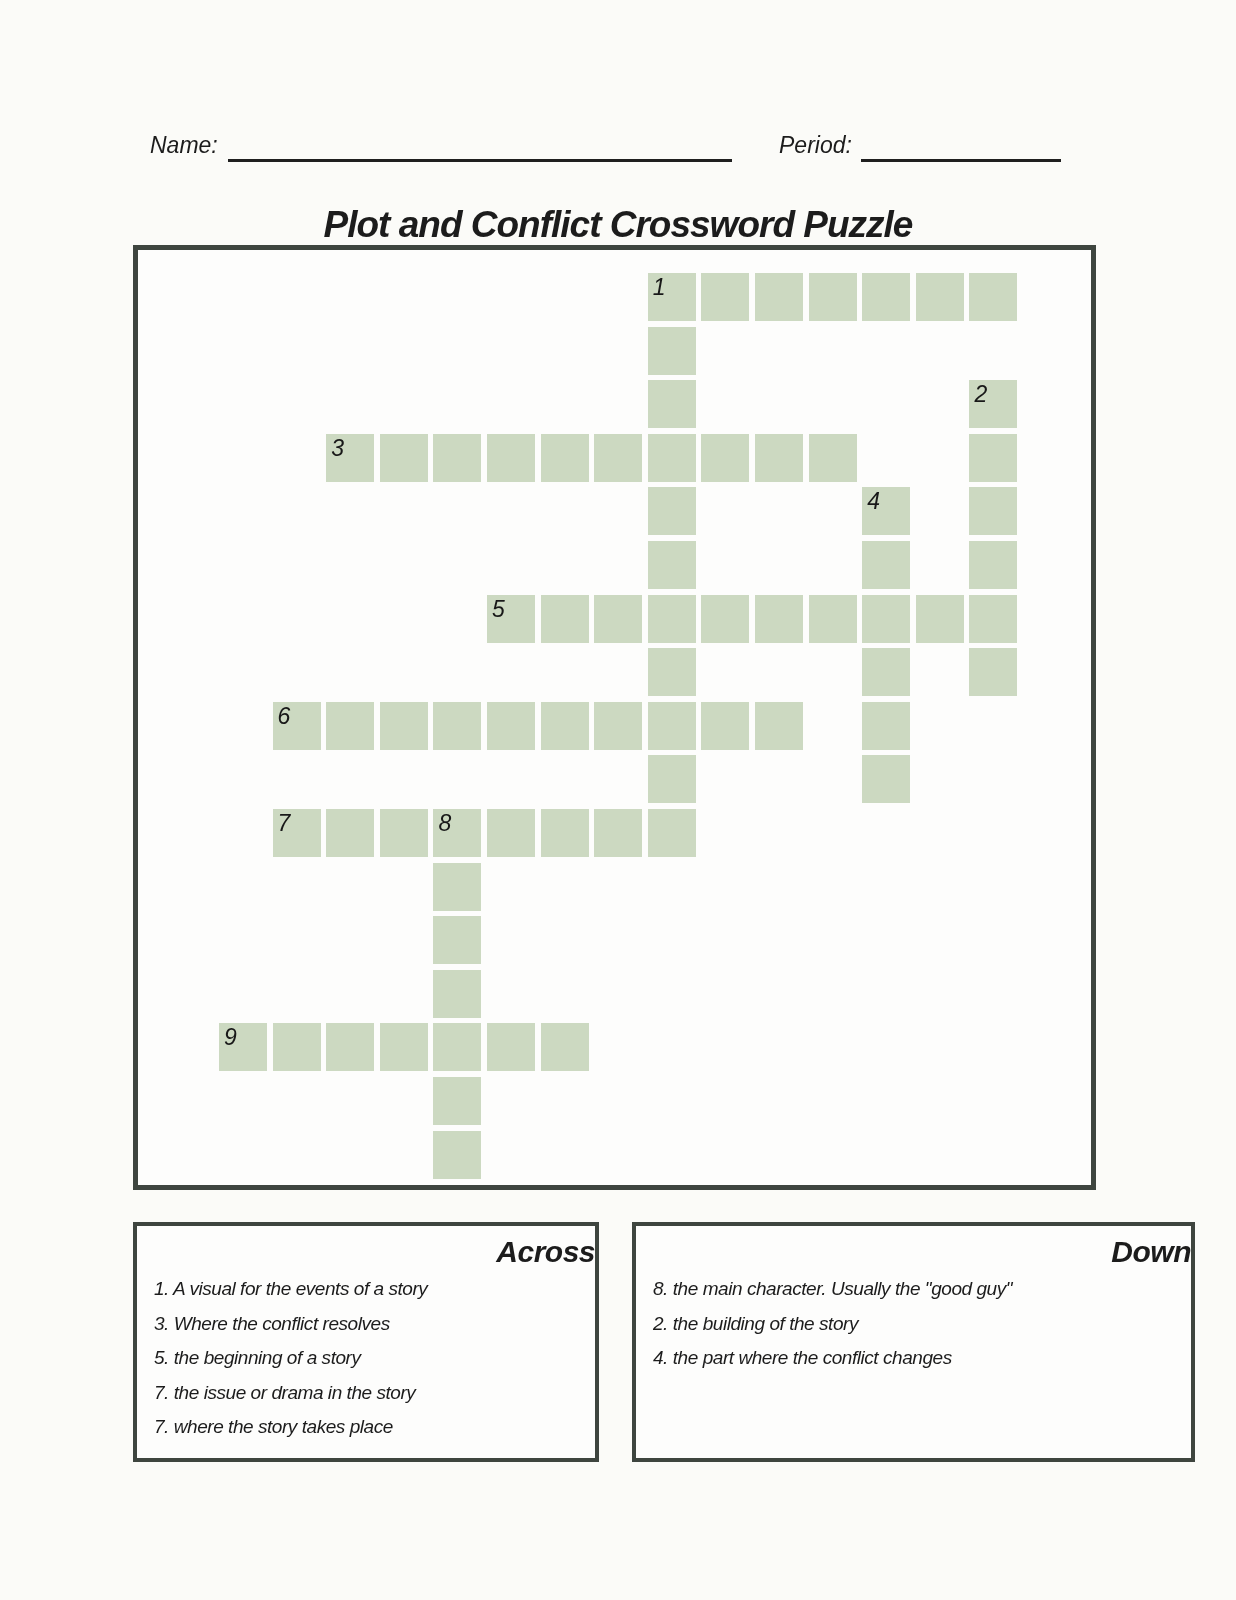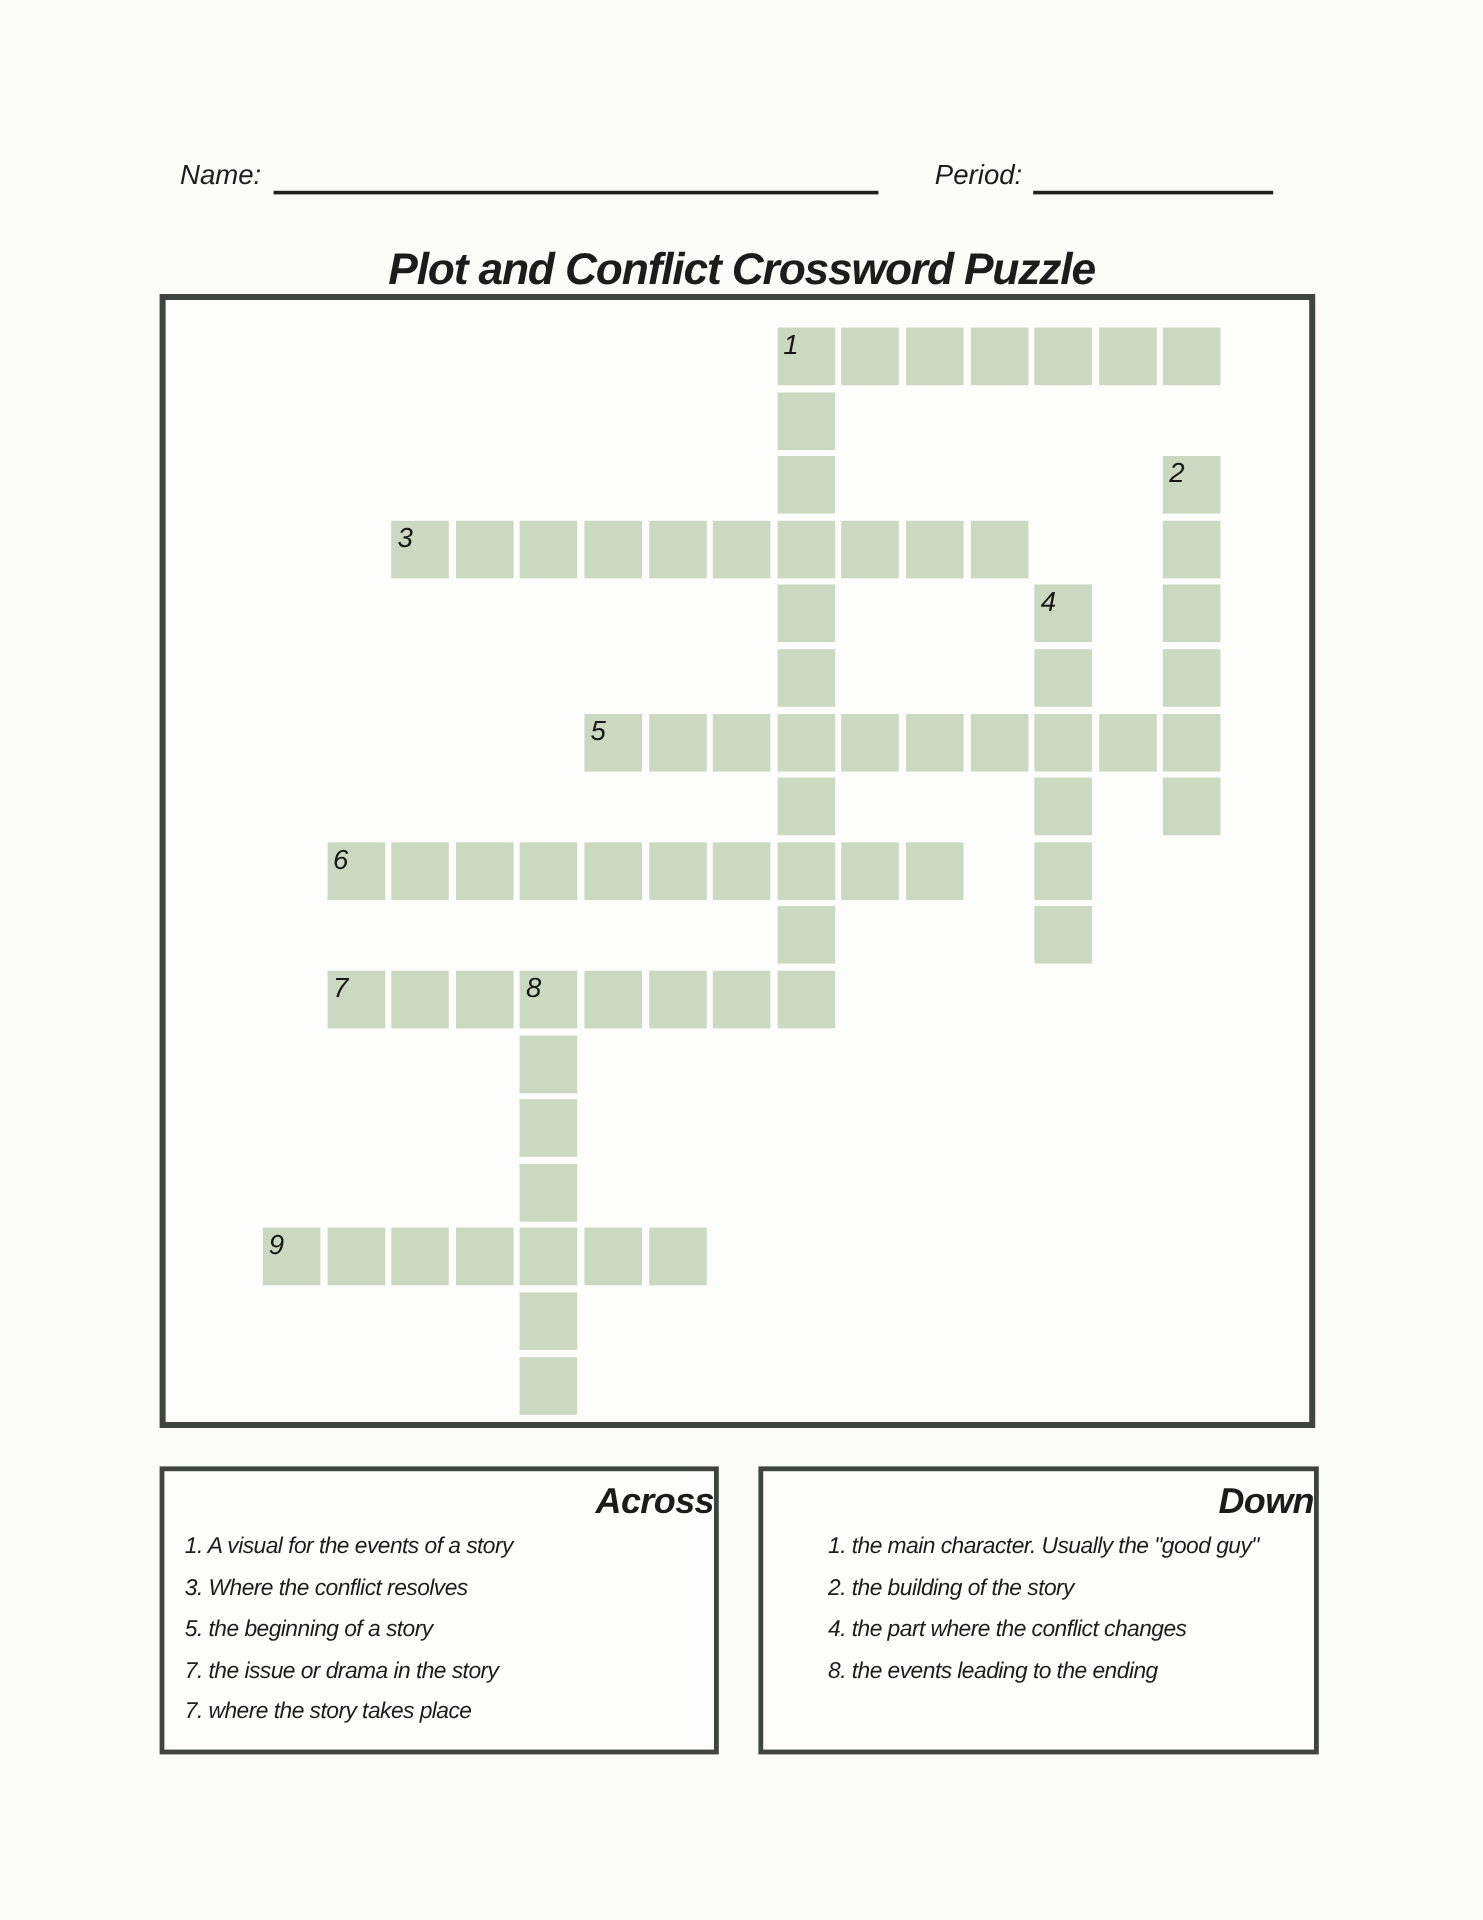--- a/index.html
+++ b/index.html
@@ -31,21 +31,21 @@
   .cell-num{
     position:absolute;font-size:23px;line-height:1;
     color:#181818;z-index:2;
   }
   .clue-box{
     top:1222px;height:240px;
     border:4px solid var(--frame,#3e453f);
     background:#fdfdfc;box-sizing:border-box;
   }
   .clue-box.across{left:133px;width:466px;}
-  .clue-box.down{left:632px;width:467px;padding-left:37px;}
+  .clue-box.down{left:632px;width:563px;}
   .clue-title{
     margin:9px 0 3px;text-align:right;
     font-size:30px;font-weight:bold;letter-spacing:-0.5px;
   }
   .clue-list{
     margin:2px 0 0;padding:0 5px 0 17px;list-style:none;
     font-size:19px;line-height:34.5px;letter-spacing:-0.45px;
   }
 </style>
 </head>
@@ -155,20 +155,19 @@
         <li>3. Where the conflict resolves</li>
         <li>5. the beginning of a story</li>
         <li>7. the issue or drama in the story</li>
         <li>7. where the story takes place</li>
       </ul>
   </div>
 
   <div class="abs clue-box down">
     <h2 class="clue-title">Down</h2>
     <ul class="clue-list">
-        <li>1. the main character. Usually the "good guy"</li>
+        <li>8. the main character. Usually the "good guy"</li>
         <li>2. the building of the story</li>
         <li>4. the part where the conflict changes</li>
-        <li>8. the events leading to the ending</li>
       </ul>
   </div>
 
 </div>
 
 </body></html>

